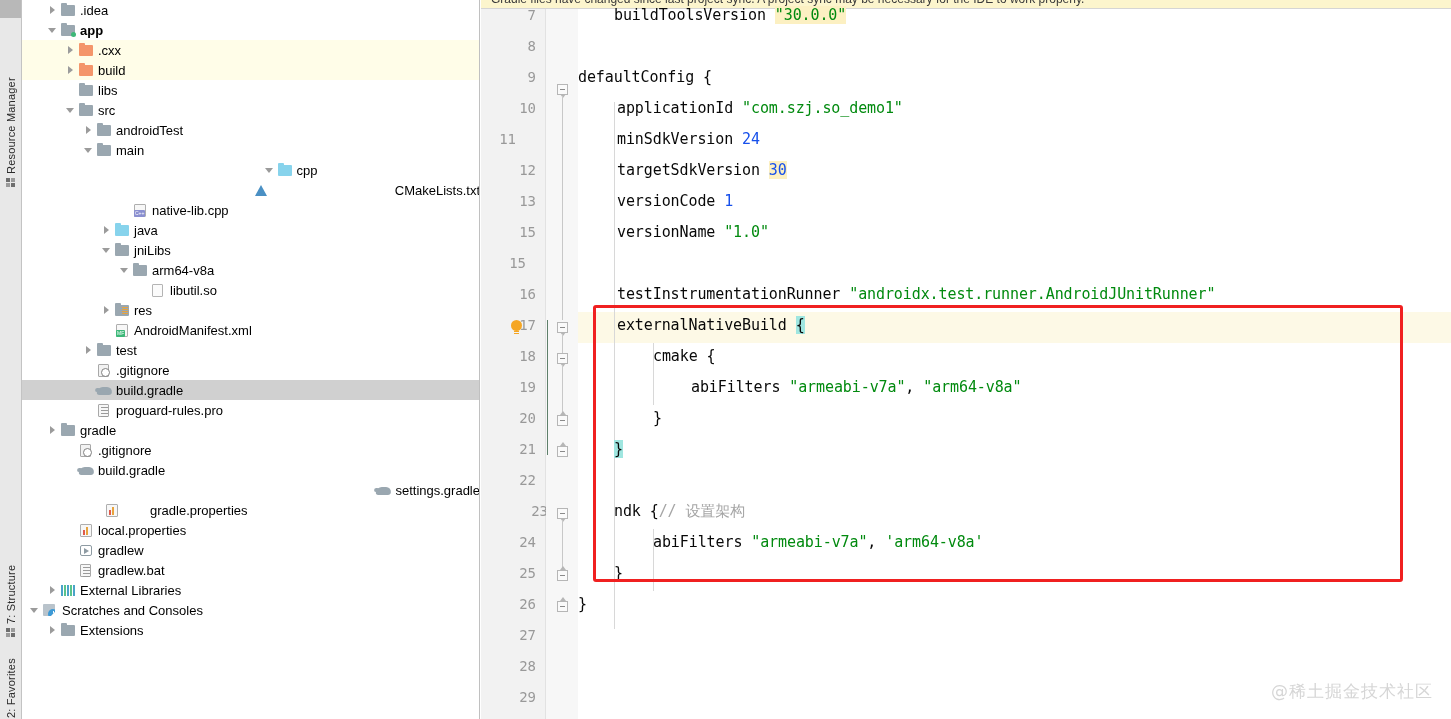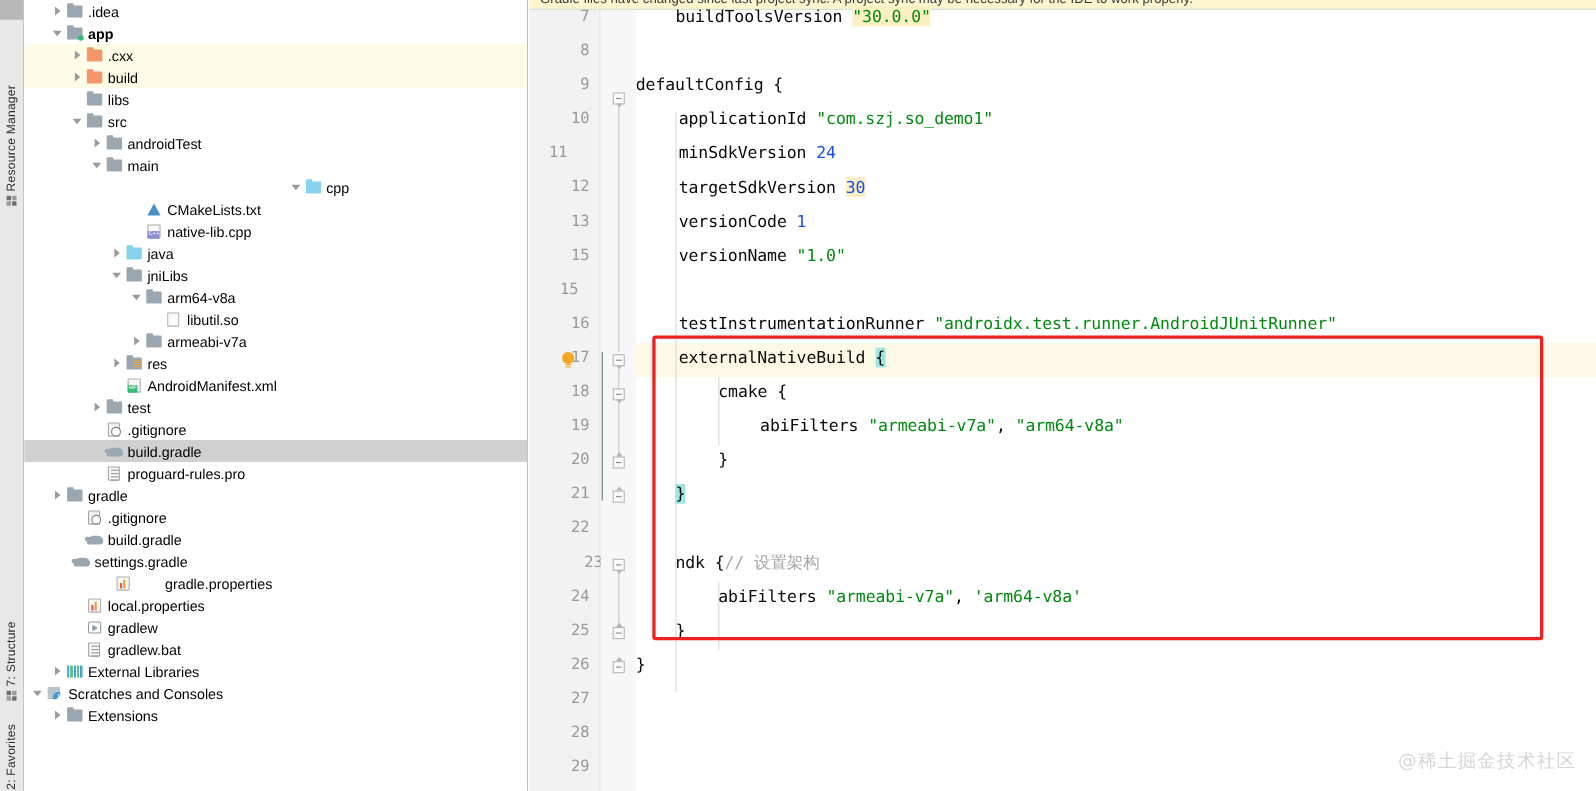--- a/index.html
+++ b/index.html
@@ -430,21 +430,21 @@
           </span>
           <span class="tlabel">main</span>
         </div>
         <div class="trow" style="padding-left: 78px; justify-content: center;">
           <span class="twist open"></span>
           <span class="ticon">
             <span class="ic-folder-b"></span>
           </span>
           <span class="tlabel">cpp</span>
         </div>
-        <div class="trow" style="padding-left: 96px;">
+        <div class="trow" style="padding-left: 96px; justify-content: space-between;">
           <span class="twist"></span>
           <span class="ticon">
             <span class="ic-cmake"></span>
           </span>
           <span class="tlabel">CMakeLists.txt</span>
         </div>
         <div class="trow" style="padding-left: 96px;">
           <span class="twist"></span>
           <span class="ticon">
             <span class="ic-cpp"></span>
@@ -472,27 +472,20 @@
           </span>
           <span class="tlabel">arm64-v8a</span>
         </div>
         <div class="trow" style="padding-left: 114px;">
           <span class="twist"></span>
           <span class="ticon">
             <span class="ic-file"></span>
           </span>
           <span class="tlabel">libutil.so</span>
         </div>
-        <div class="trow" style="padding-left: 96px;">
-          <span class="twist closed"></span>
-          <span class="ticon">
-            <span class="ic-folder"></span>
-          </span>
-          <span class="tlabel">armeabi-v7a</span>
-        </div>
         <div class="trow" style="padding-left: 78px;">
           <span class="twist closed"></span>
           <span class="ticon">
             <span class="ic-folder-res"></span>
           </span>
           <span class="tlabel">res</span>
         </div>
         <div class="trow" style="padding-left: 78px;">
           <span class="twist"></span>
           <span class="ticon">
@@ -542,21 +535,21 @@
           </span>
           <span class="tlabel">.gitignore</span>
         </div>
         <div class="trow" style="padding-left: 42px;">
           <span class="twist"></span>
           <span class="ticon">
             <span class="ic-gradle"></span>
           </span>
           <span class="tlabel">build.gradle</span>
         </div>
-        <div class="trow" style="padding-left: 30px;">
+        <div class="trow" style="padding-left: 42px; justify-content: flex-end;">
           <span class="twist"></span>
           <span class="ticon">
             <span class="ic-gradle"></span>
           </span>
           <span class="tlabel">settings.gradle</span>
         </div>
         <div class="trow" style="padding-left: 42px; gap: 26px;">
           <span class="twist"></span>
           <span class="ticon">
             <span class="ic-props"></span>

